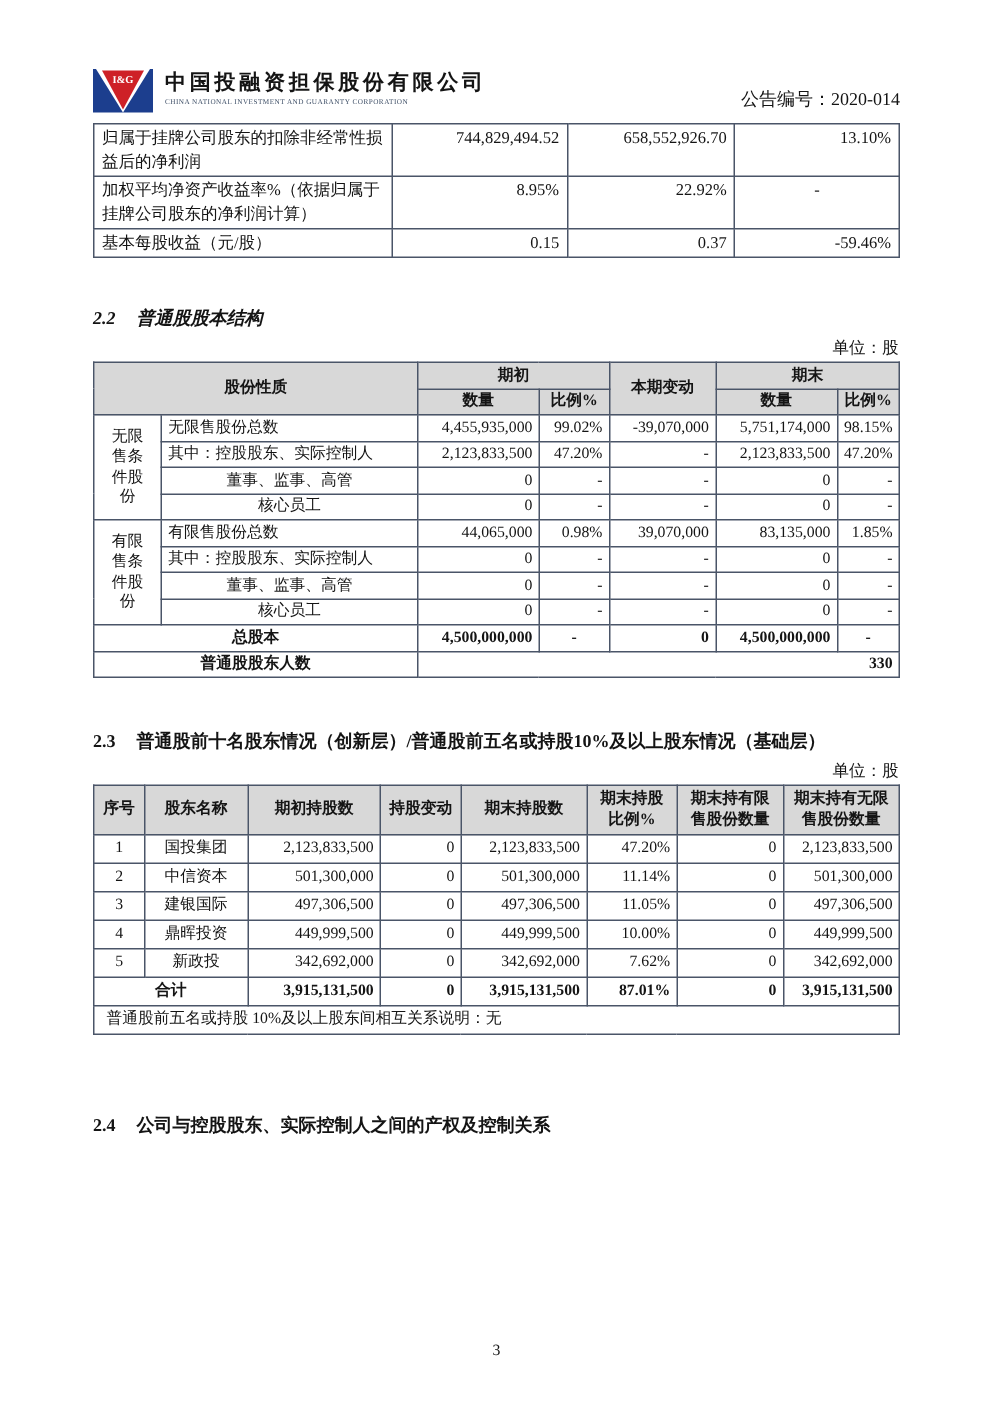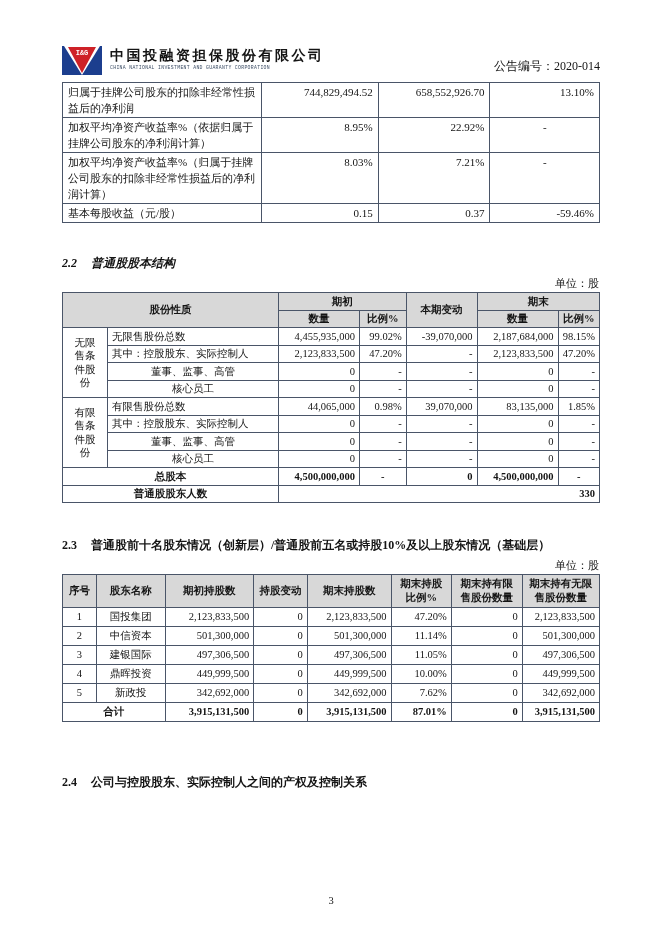--- a/index.html
+++ b/index.html
@@ -4,21 +4,21 @@
 <style>
   html,body{margin:0;padding:0;background:#ffffff;}
   .page{
     width:662px;height:936px;background:#ffffff;position:relative;
     font-family:"Liberation Serif","DejaVu Serif",serif;color:#141414;
     overflow:hidden;
   }
   .content{padding:46px 62px 0 62px;}
   
   .hdr{display:flex;justify-content:space-between;align-items:flex-end;margin-bottom:4px;}
-  .hdr-left{display:flex;align-items:flex-start;font-family:Liberation Mono, monospace;}
+  .hdr-left{display:flex;align-items:flex-start;}
   .logo{width:40px;height:32px;margin-right:8px;flex:0 0 auto;}
   .co-names{padding-top:1px;}
   .co-cn{font-size:14px;font-weight:bold;letter-spacing:2.5px;line-height:18px;white-space:nowrap;}
   .co-en{font-size:6px;color:#3d4e66;letter-spacing:.4px;transform:scale(.8);transform-origin:left top;white-space:nowrap;line-height:8px;}
   .notice{font-size:12px;font-weight:normal;white-space:nowrap;padding-bottom:3px;}
   
   table{width:100%;border-collapse:collapse;table-layout:fixed;}
   td{border:1px solid #4a5568;font-size:10.5px;line-height:14px;padding:2px 5px;
      vertical-align:middle;word-break:break-all;}
   #t1 td{font-size:11px;line-height:16px;vertical-align:top;padding:1px 5px;}
@@ -76,26 +76,20 @@
             <td class="al-r">658,552,926.70</td>
             <td class="al-r">13.10%</td>
           </tr>
           <tr>
             <td class="al-l">加权平均净资产收益率%（依据归属于挂牌公司股东的净利润计算）</td>
             <td class="al-r">8.95%</td>
             <td class="al-r">22.92%</td>
             <td class="al-c">-</td>
           </tr>
           <tr>
-            <td class="al-l">加权平均净资产收益率%（归属于挂牌公司股东的扣除非经常性损益后的净利润计算）</td>
-            <td class="al-r">8.03%</td>
-            <td class="al-r">7.21%</td>
-            <td class="al-c">-</td>
-          </tr>
-          <tr>
             <td class="al-l">基本每股收益（元/股）</td>
             <td class="al-r">0.15</td>
             <td class="al-r">0.37</td>
             <td class="al-r">-59.46%</td>
           </tr>
         </tbody>
     </table>
 
     <div class="sec m-s22">
       <span class="no">2.2</span><span>普通股股本结构</span>
@@ -123,21 +117,21 @@
             <td class="hd">比例%</td>
             <td class="hd">数量</td>
             <td class="hd">比例%</td>
           </tr>
           <tr>
             <td rowspan="4" class="grp">无限售条件股份</td>
             <td class="al-l">无限售股份总数</td>
             <td class="al-r">4,455,935,000</td>
             <td class="al-r">99.02%</td>
             <td class="al-r">-39,070,000</td>
-            <td class="al-r">2,187,684,000</td>
+            <td class="al-r">5,751,174,000</td>
             <td class="al-r">98.15%</td>
           </tr>
           <tr>
             <td class="al-l">其中：控股股东、实际控制人</td>
             <td class="al-r">2,123,833,500</td>
             <td class="al-r">47.20%</td>
             <td class="al-r">-</td>
             <td class="al-r">2,123,833,500</td>
             <td class="al-r">47.20%</td>
           </tr>
@@ -283,20 +277,23 @@
           </tr>
           <tr>
             <td colspan="2" class="al-c b">合计</td>
             <td class="al-r b">3,915,131,500</td>
             <td class="al-r b">0</td>
             <td class="al-r b">3,915,131,500</td>
             <td class="al-r b">87.01%</td>
             <td class="al-r b">0</td>
             <td class="al-r b">3,915,131,500</td>
           </tr>
+          <tr>
+            <td colspan="8" class="al-l note-cell">普通股前五名或持股 10%及以上股东间相互关系说明：无</td>
+          </tr>
         </tbody>
     </table>
 
     <div class="sec m-s24">
       <span class="no">2.4</span><span>公司与控股股东、实际控制人之间的产权及控制关系</span>
     </div>
   </div>
 
   <div class="pageno">3</div>
 </div>

